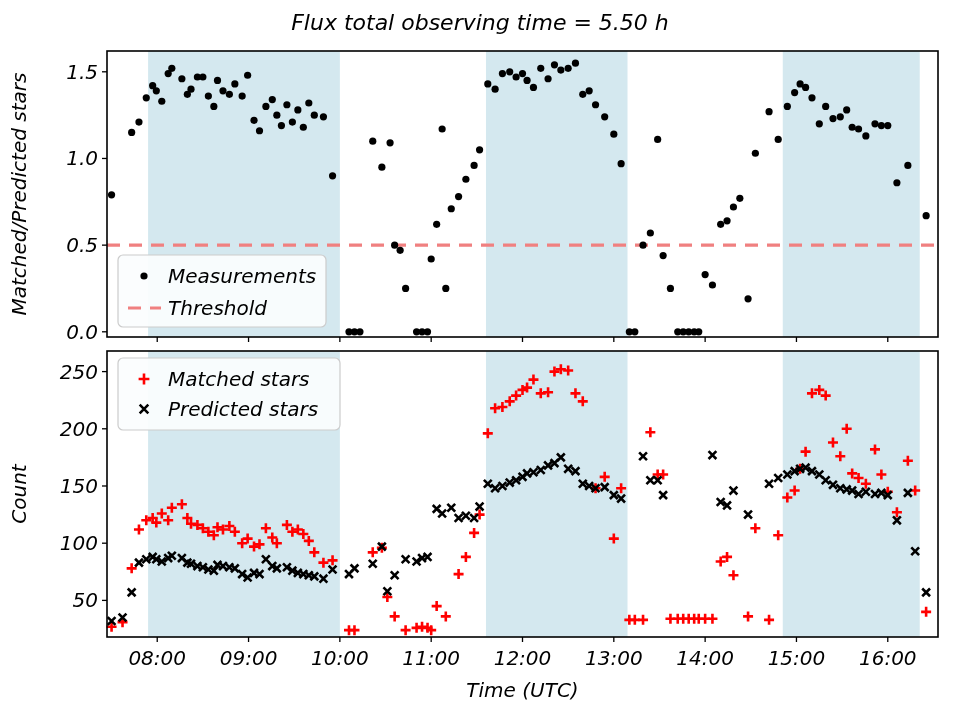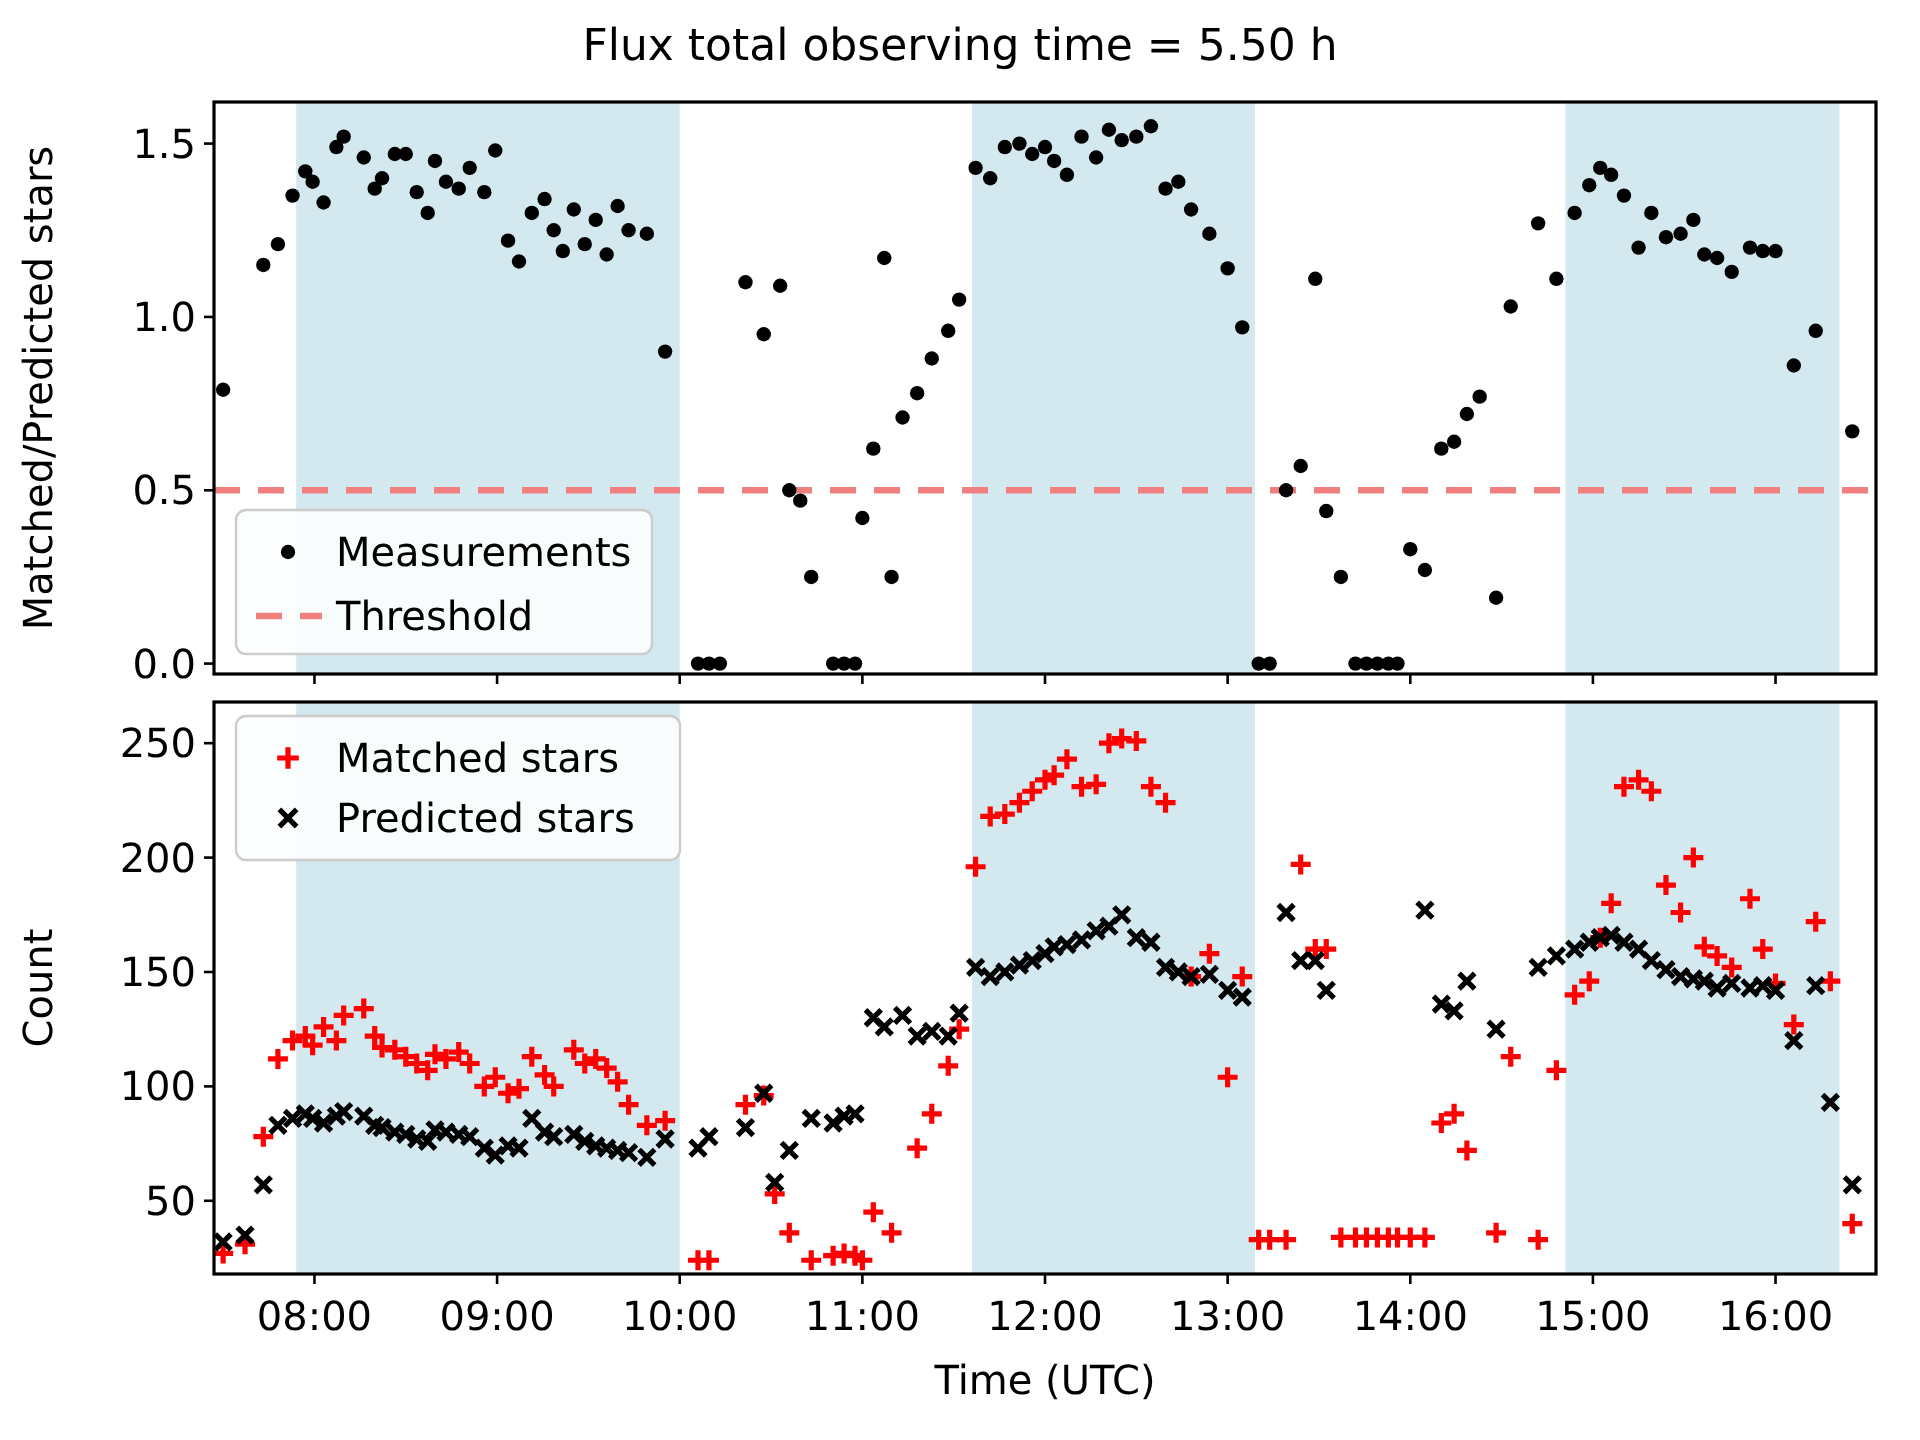--- a/index.html
+++ b/index.html
@@ -1,18 +1,18 @@
 <!DOCTYPE html>
 <html><head>
 <meta charset="utf-8">
 <style>
   html,body{margin:0;padding:0;background:#ffffff;}
   body{width:960px;height:720px;overflow:hidden;
        font-family:"DejaVu Sans","Liberation Sans",sans-serif;color:#000;}
-  #fig{position:relative;width:952px;height:720px;}
+  #fig{position:relative;width:952px;height:720px;font-style:italic;}
   svg{display:block;}
   .axis-line{stroke:#000;stroke-width:1.6;fill:none;}
   .tick{stroke:#000;stroke-width:1.3;}
   .ticklbl{font-size:20px;fill:#000;}
   .axlbl{font-size:20px;fill:#000;}
   .title{font-size:22px;fill:#000;}
   .band{fill:#d4e8ef;}
   .thresh{stroke:#f08080;stroke-width:3.2;stroke-dasharray:13 9;fill:none;}
   .legbox{fill:#fbfdfe;fill-opacity:0.92;stroke:#cccccc;stroke-width:1.2;rx:5;}
   .leglbl{font-size:20px;fill:#000;}

